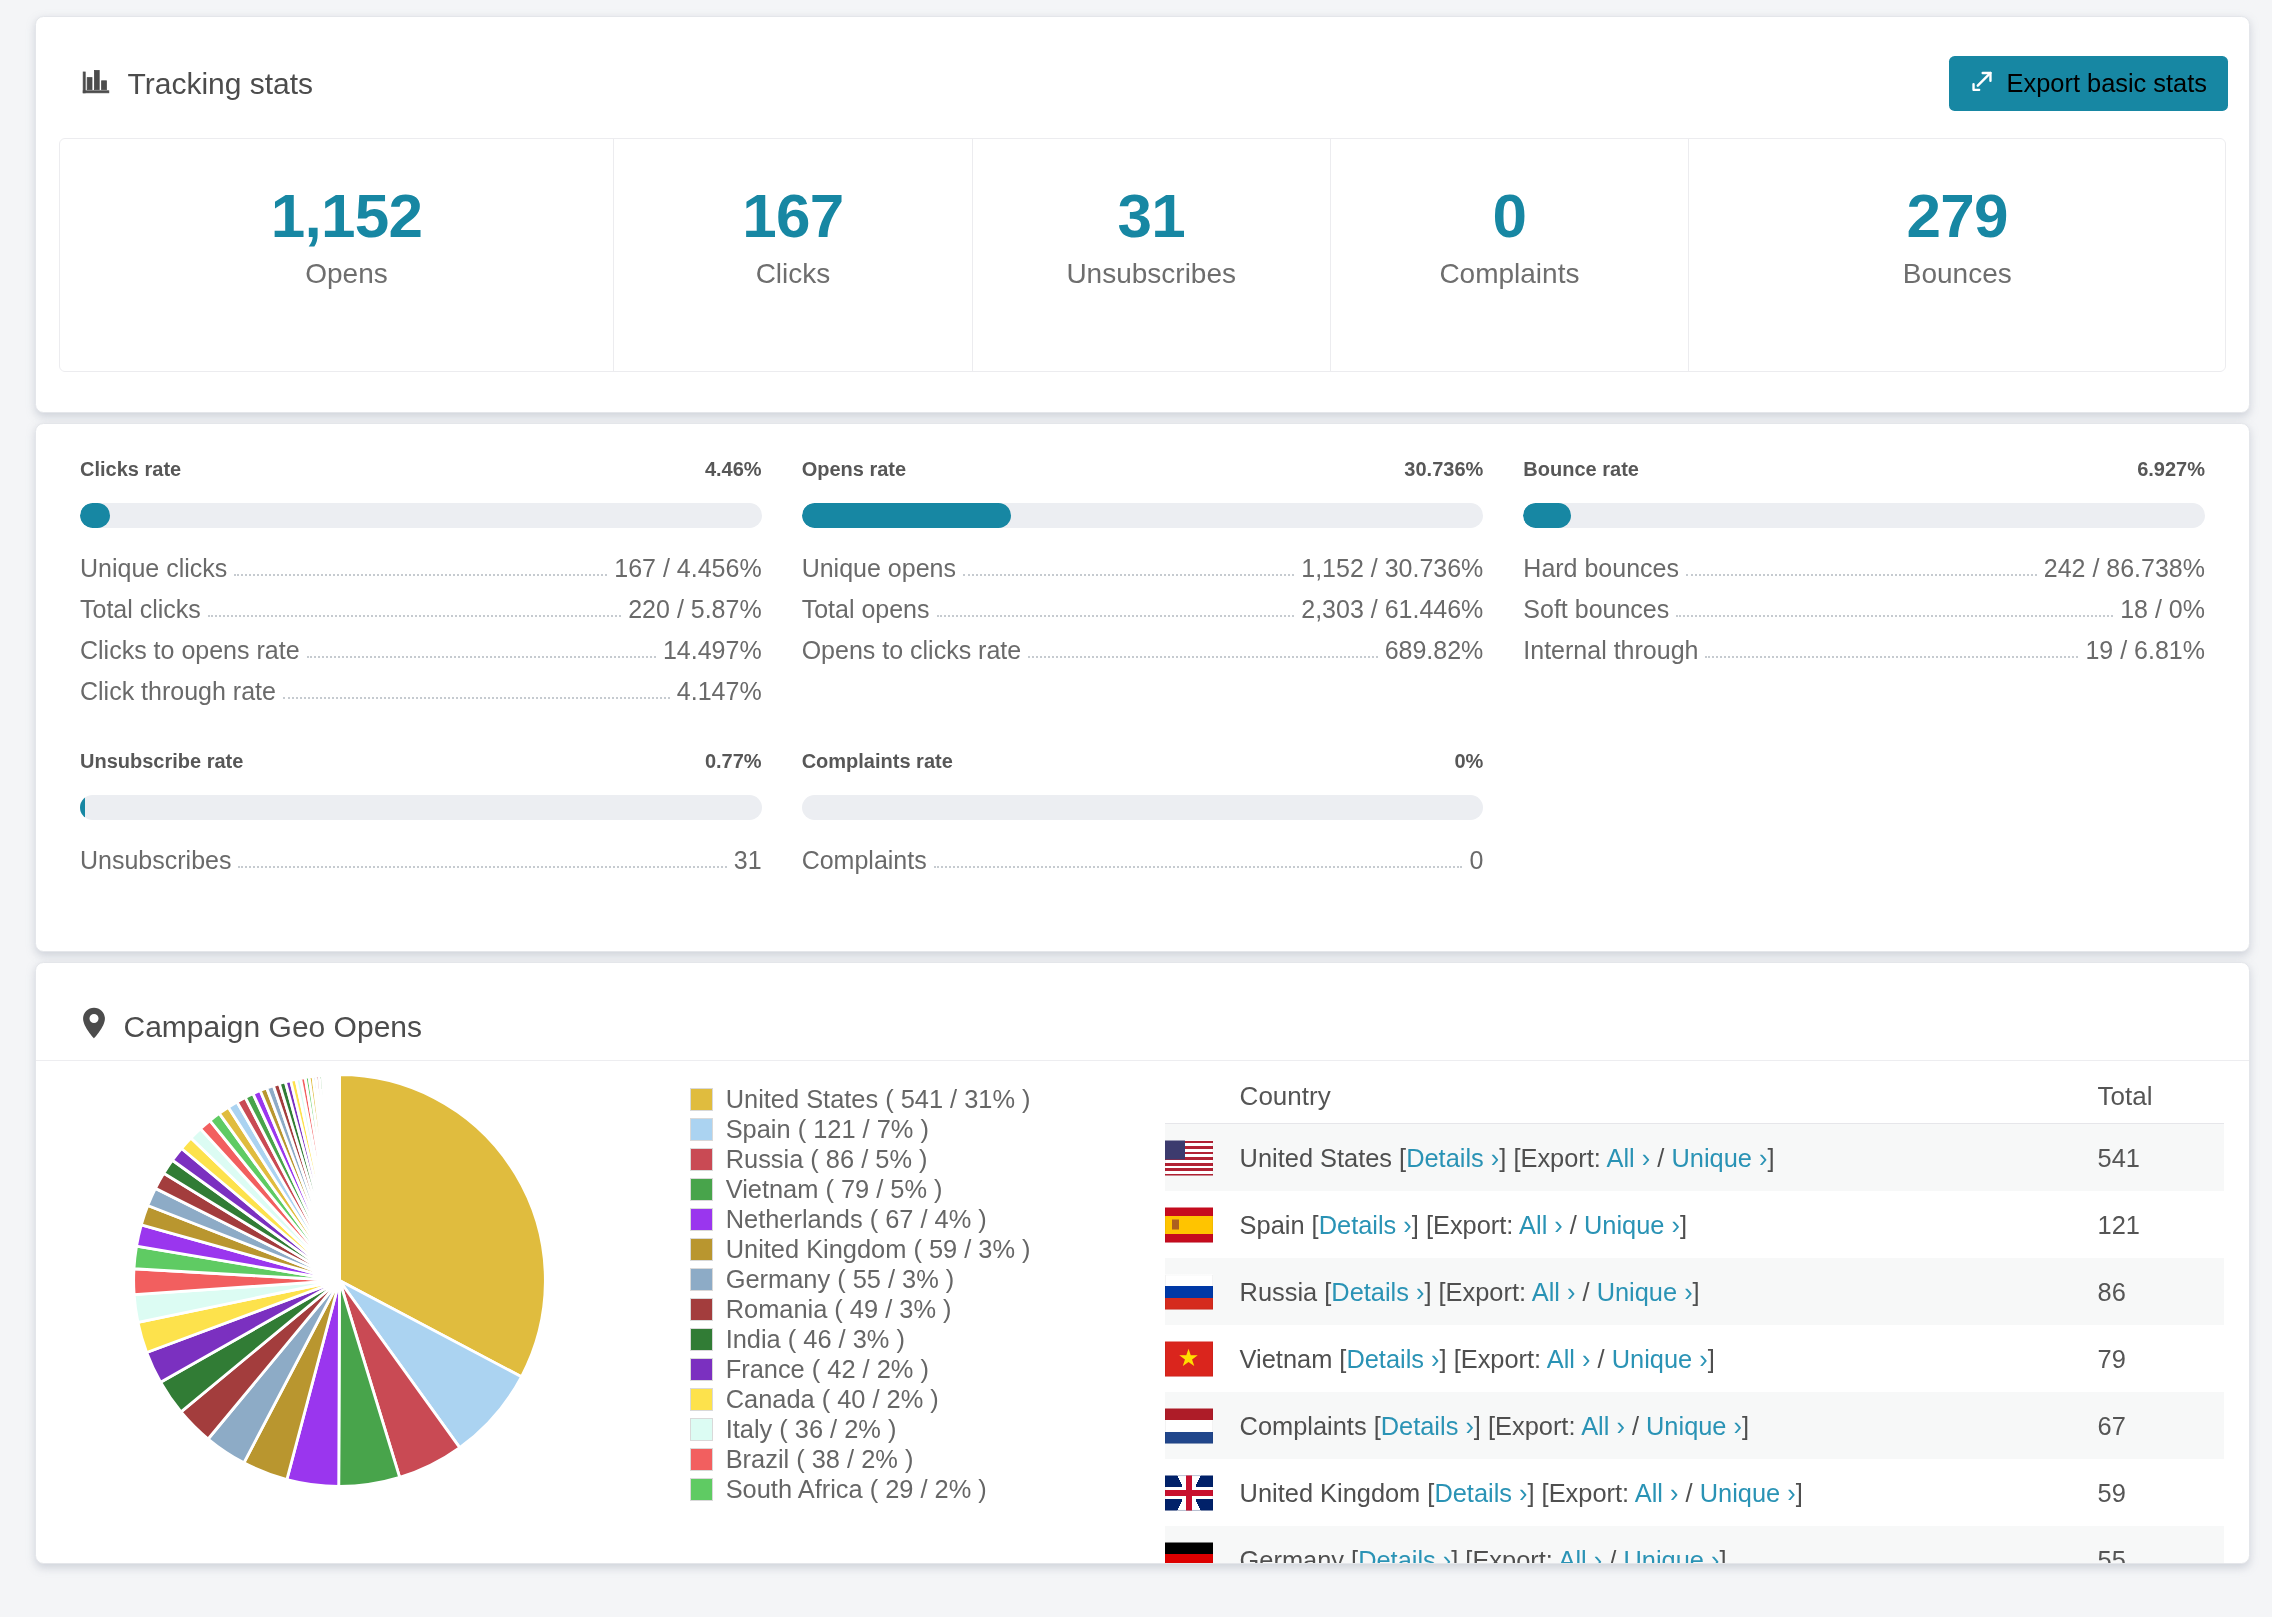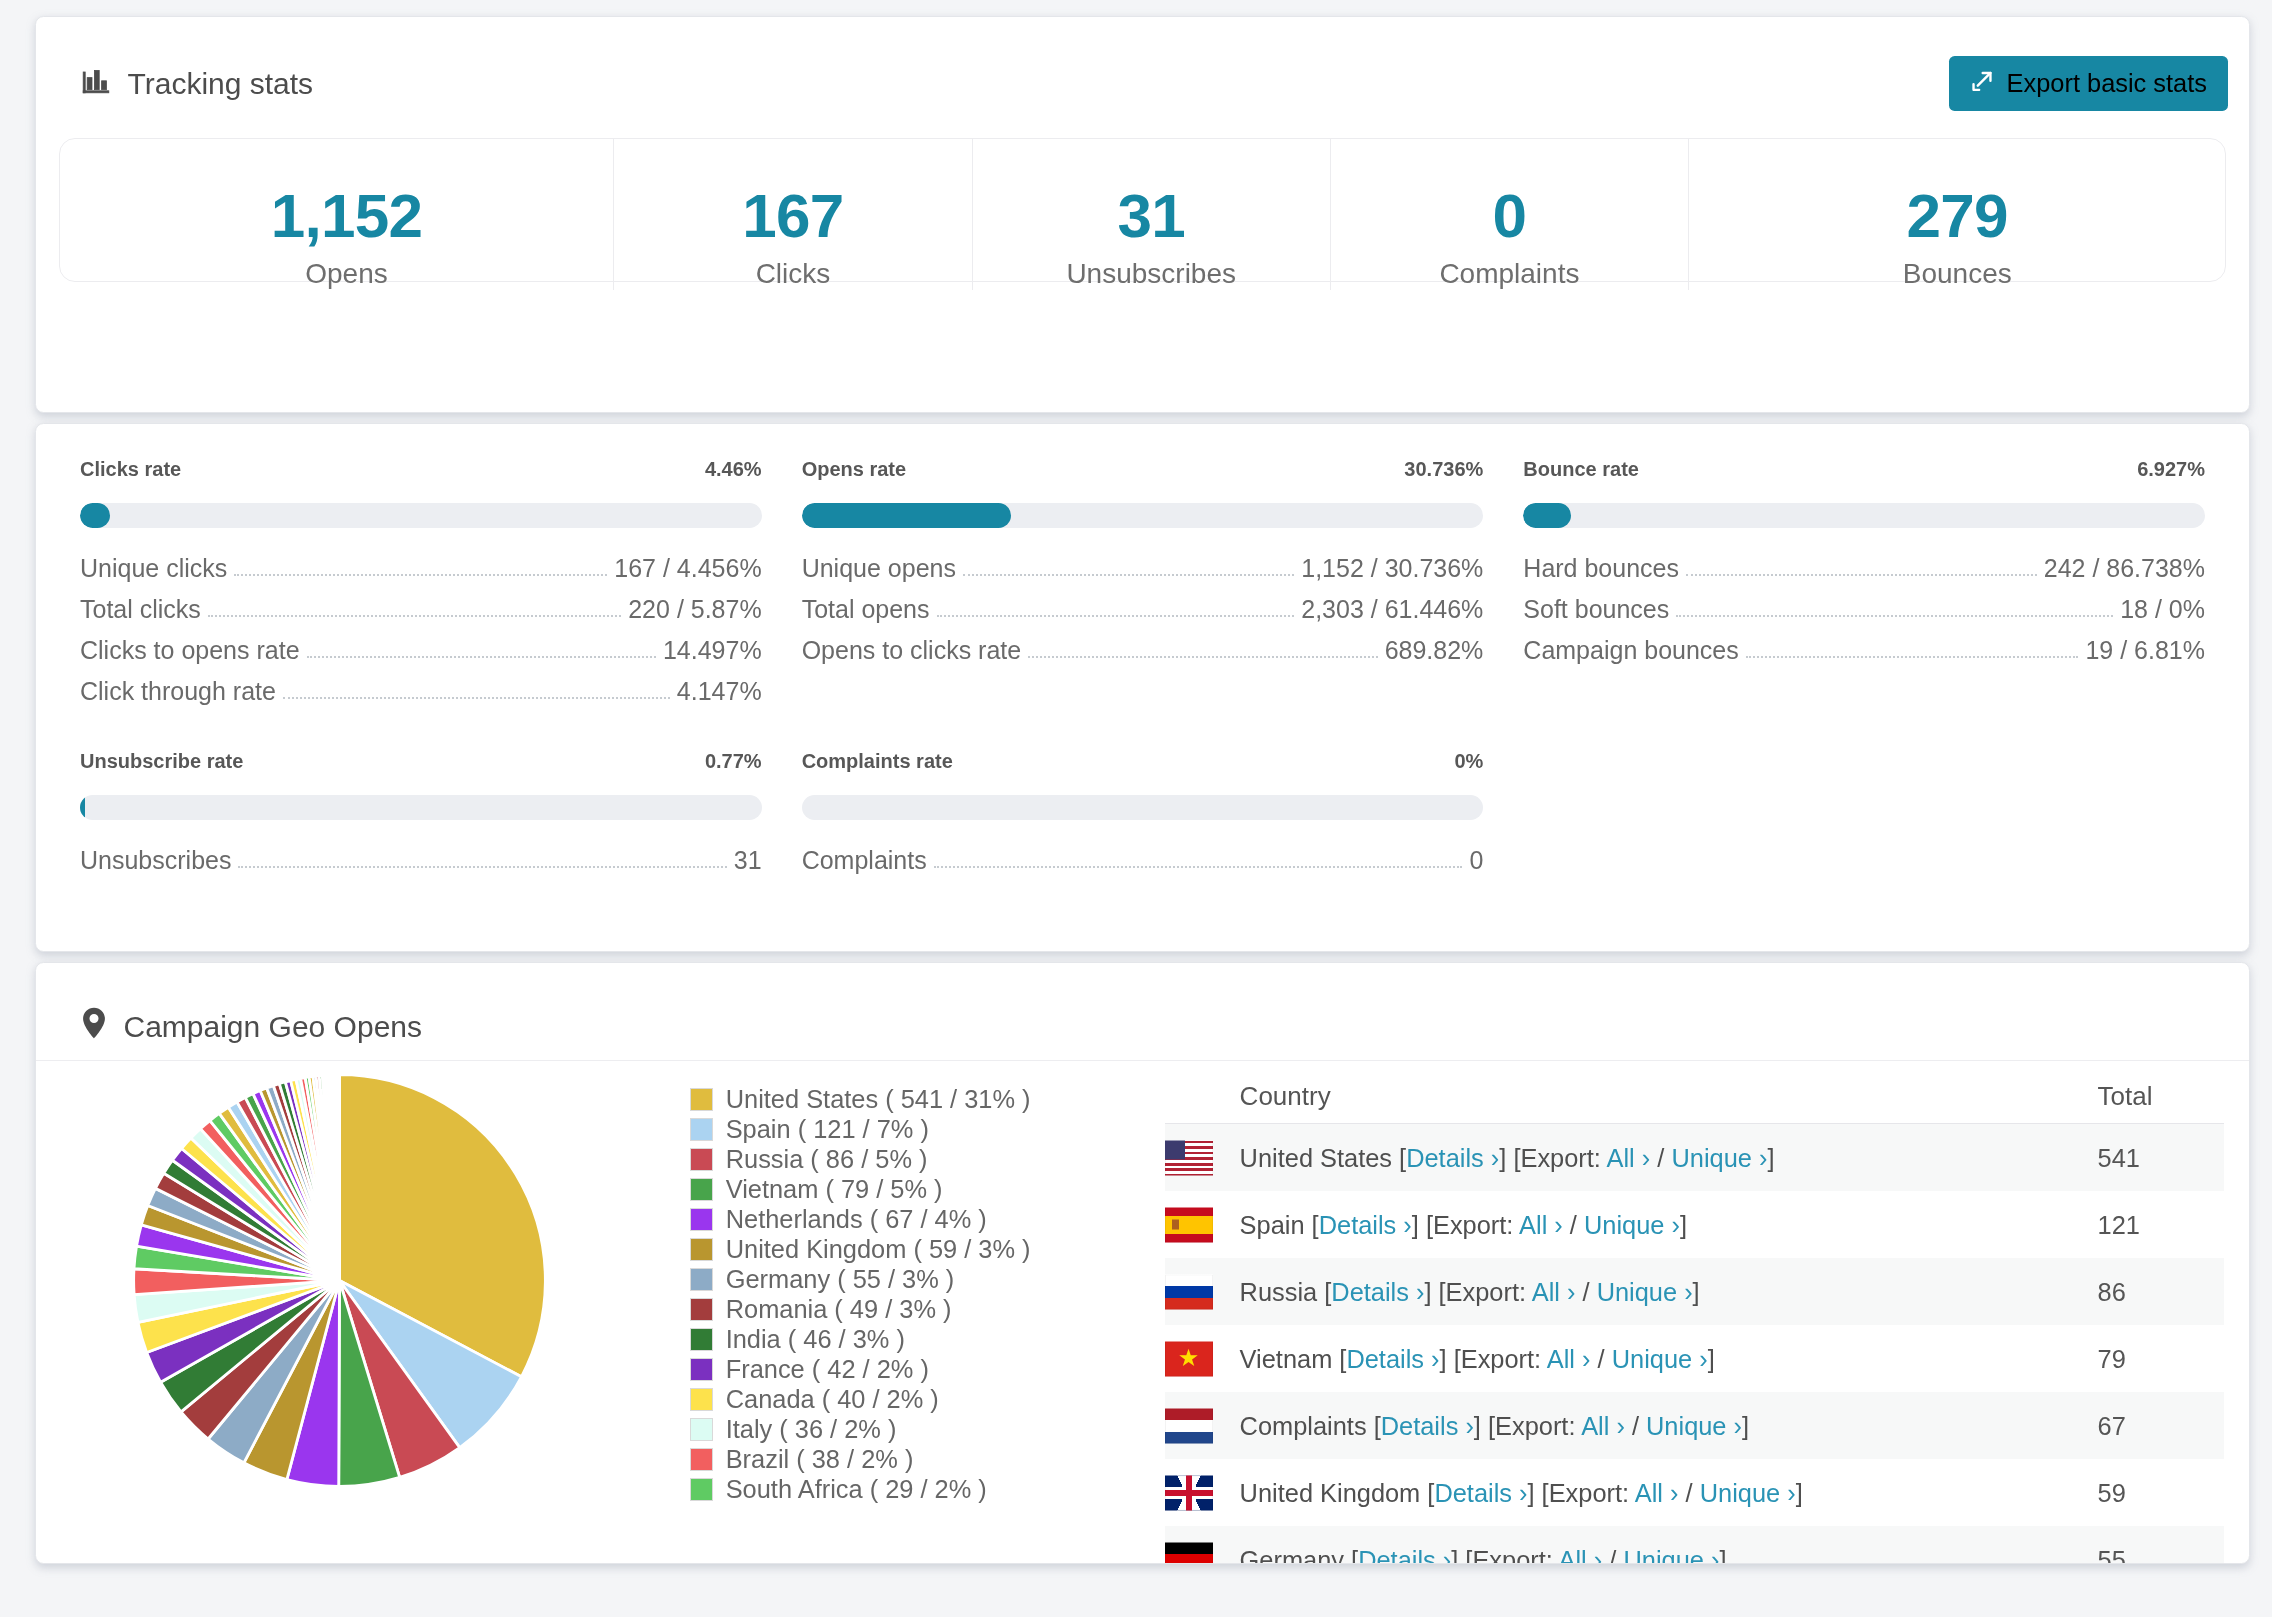--- a/index.html
+++ b/index.html
@@ -33,23 +33,23 @@
   .btn {
     margin-left:auto;
     display:flex; align-items:center; gap:11.3px;
     background:var(--accent);
     color:#000000; font-size:25.4px;
     padding:12px 21px;
     border:none; border-radius:5.6px; cursor:pointer;
   }
   .stats-box {
     margin:18.4px 22.6px 0;
-    height:144px;
+    height:234px;
     border:0.7px solid #ececef;
-    border-radius:16px;
+    border-radius:6px;
     display:grid;
     grid-template-columns:1.49fr 1fr 1fr 1fr 1.5fr;
     padding-left:20px;
   }
   .stat-cell { text-align:center; padding-top:41px; }
   .stat-cell + .stat-cell { border-left:0.7px solid #ececef; }
   .stat-value {
     font-size:62px; font-weight:700; line-height:71px;
     color:var(--accent); letter-spacing:-0.7px;
   }
@@ -275,21 +275,21 @@
               <span class="rlabel">Hard bounces</span>
               <span class="leader"></span>
               <span class="rvalue">242 / 86.738%</span>
             </div>
             <div class="rrow">
               <span class="rlabel">Soft bounces</span>
               <span class="leader"></span>
               <span class="rvalue">18 / 0%</span>
             </div>
             <div class="rrow">
-              <span class="rlabel">Campaign bounces</span>
+              <span class="rlabel">Internal through</span>
               <span class="leader"></span>
               <span class="rvalue">19 / 6.81%</span>
             </div>
           </div>
       </section>
 
       <section>
         <div class="rb-head">
           <span>Unsubscribe rate</span>
           <span>0.77%</span>

